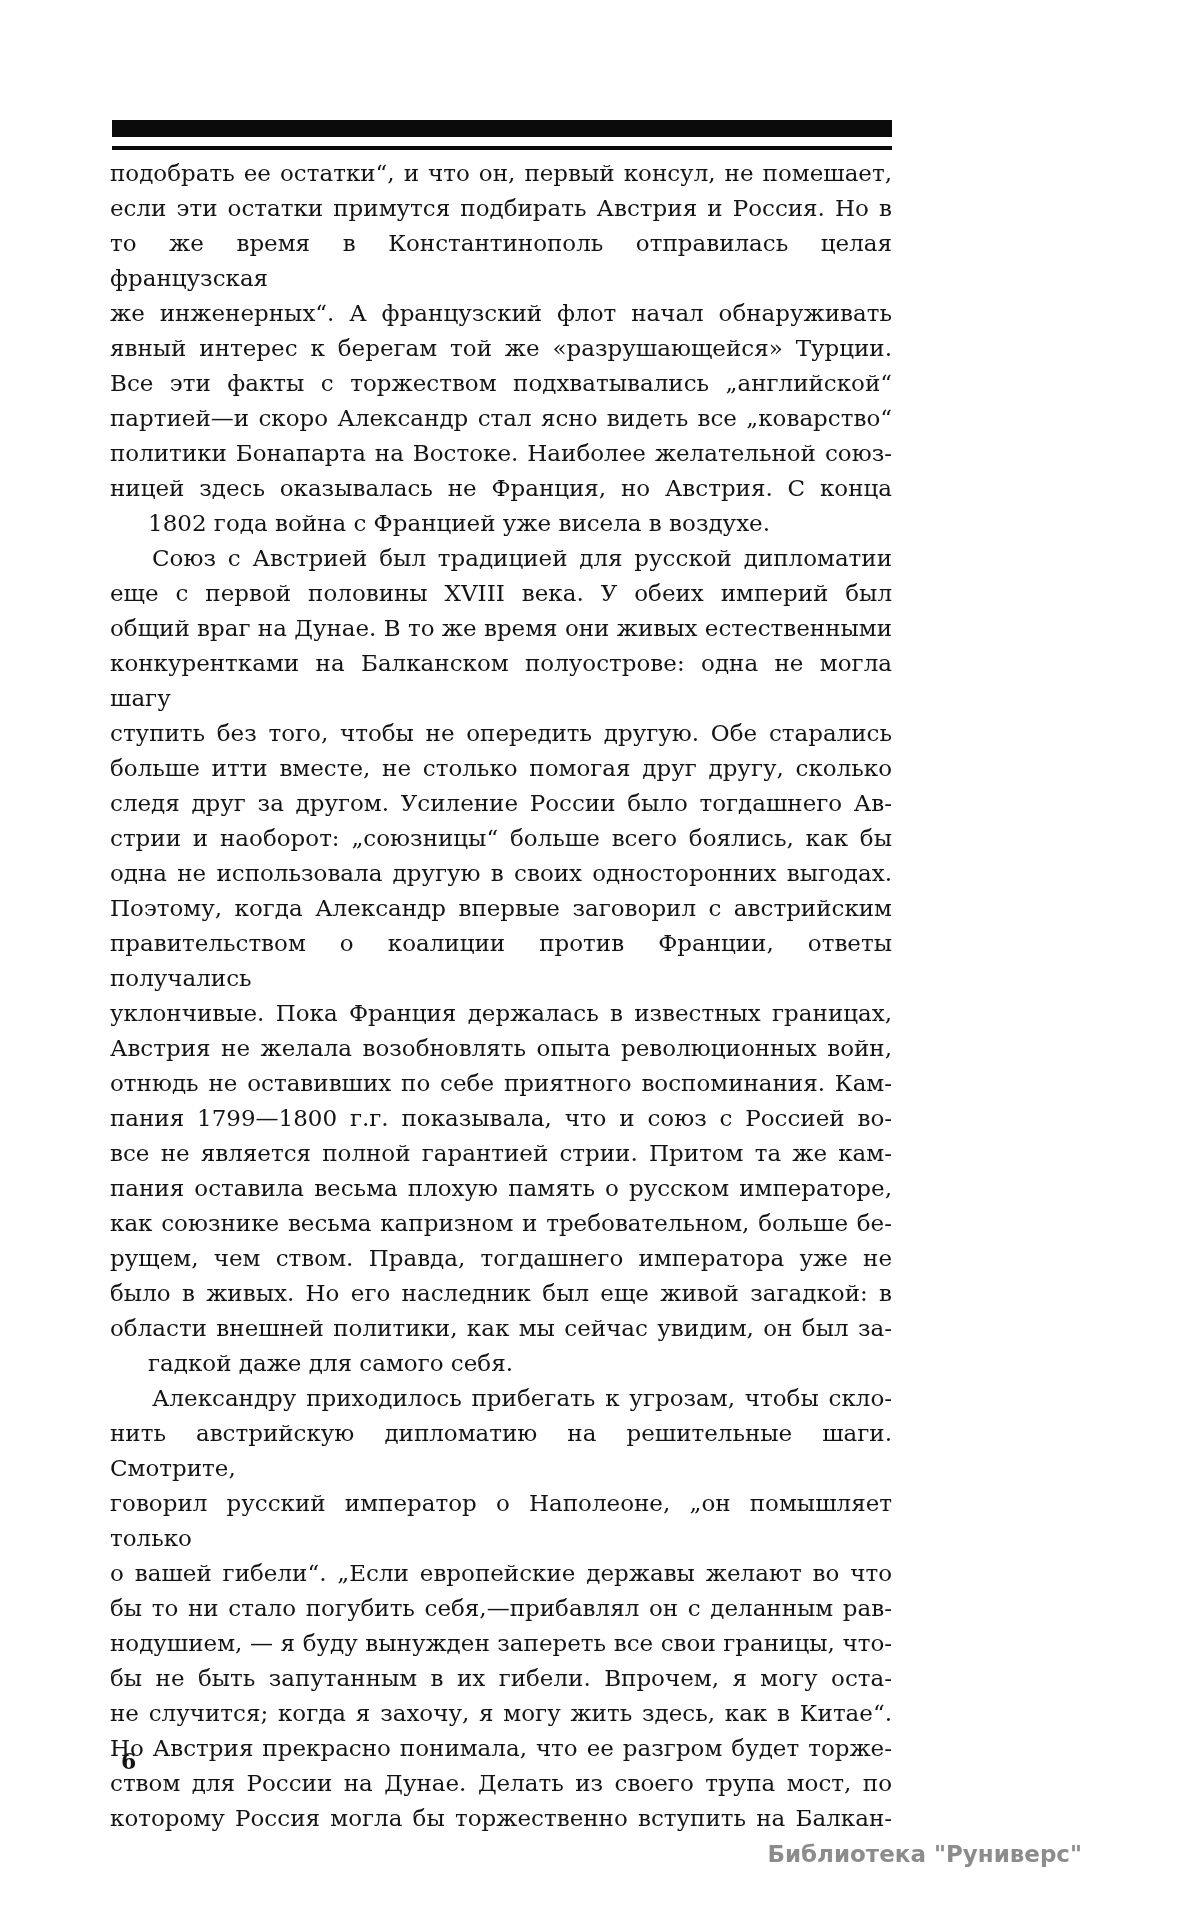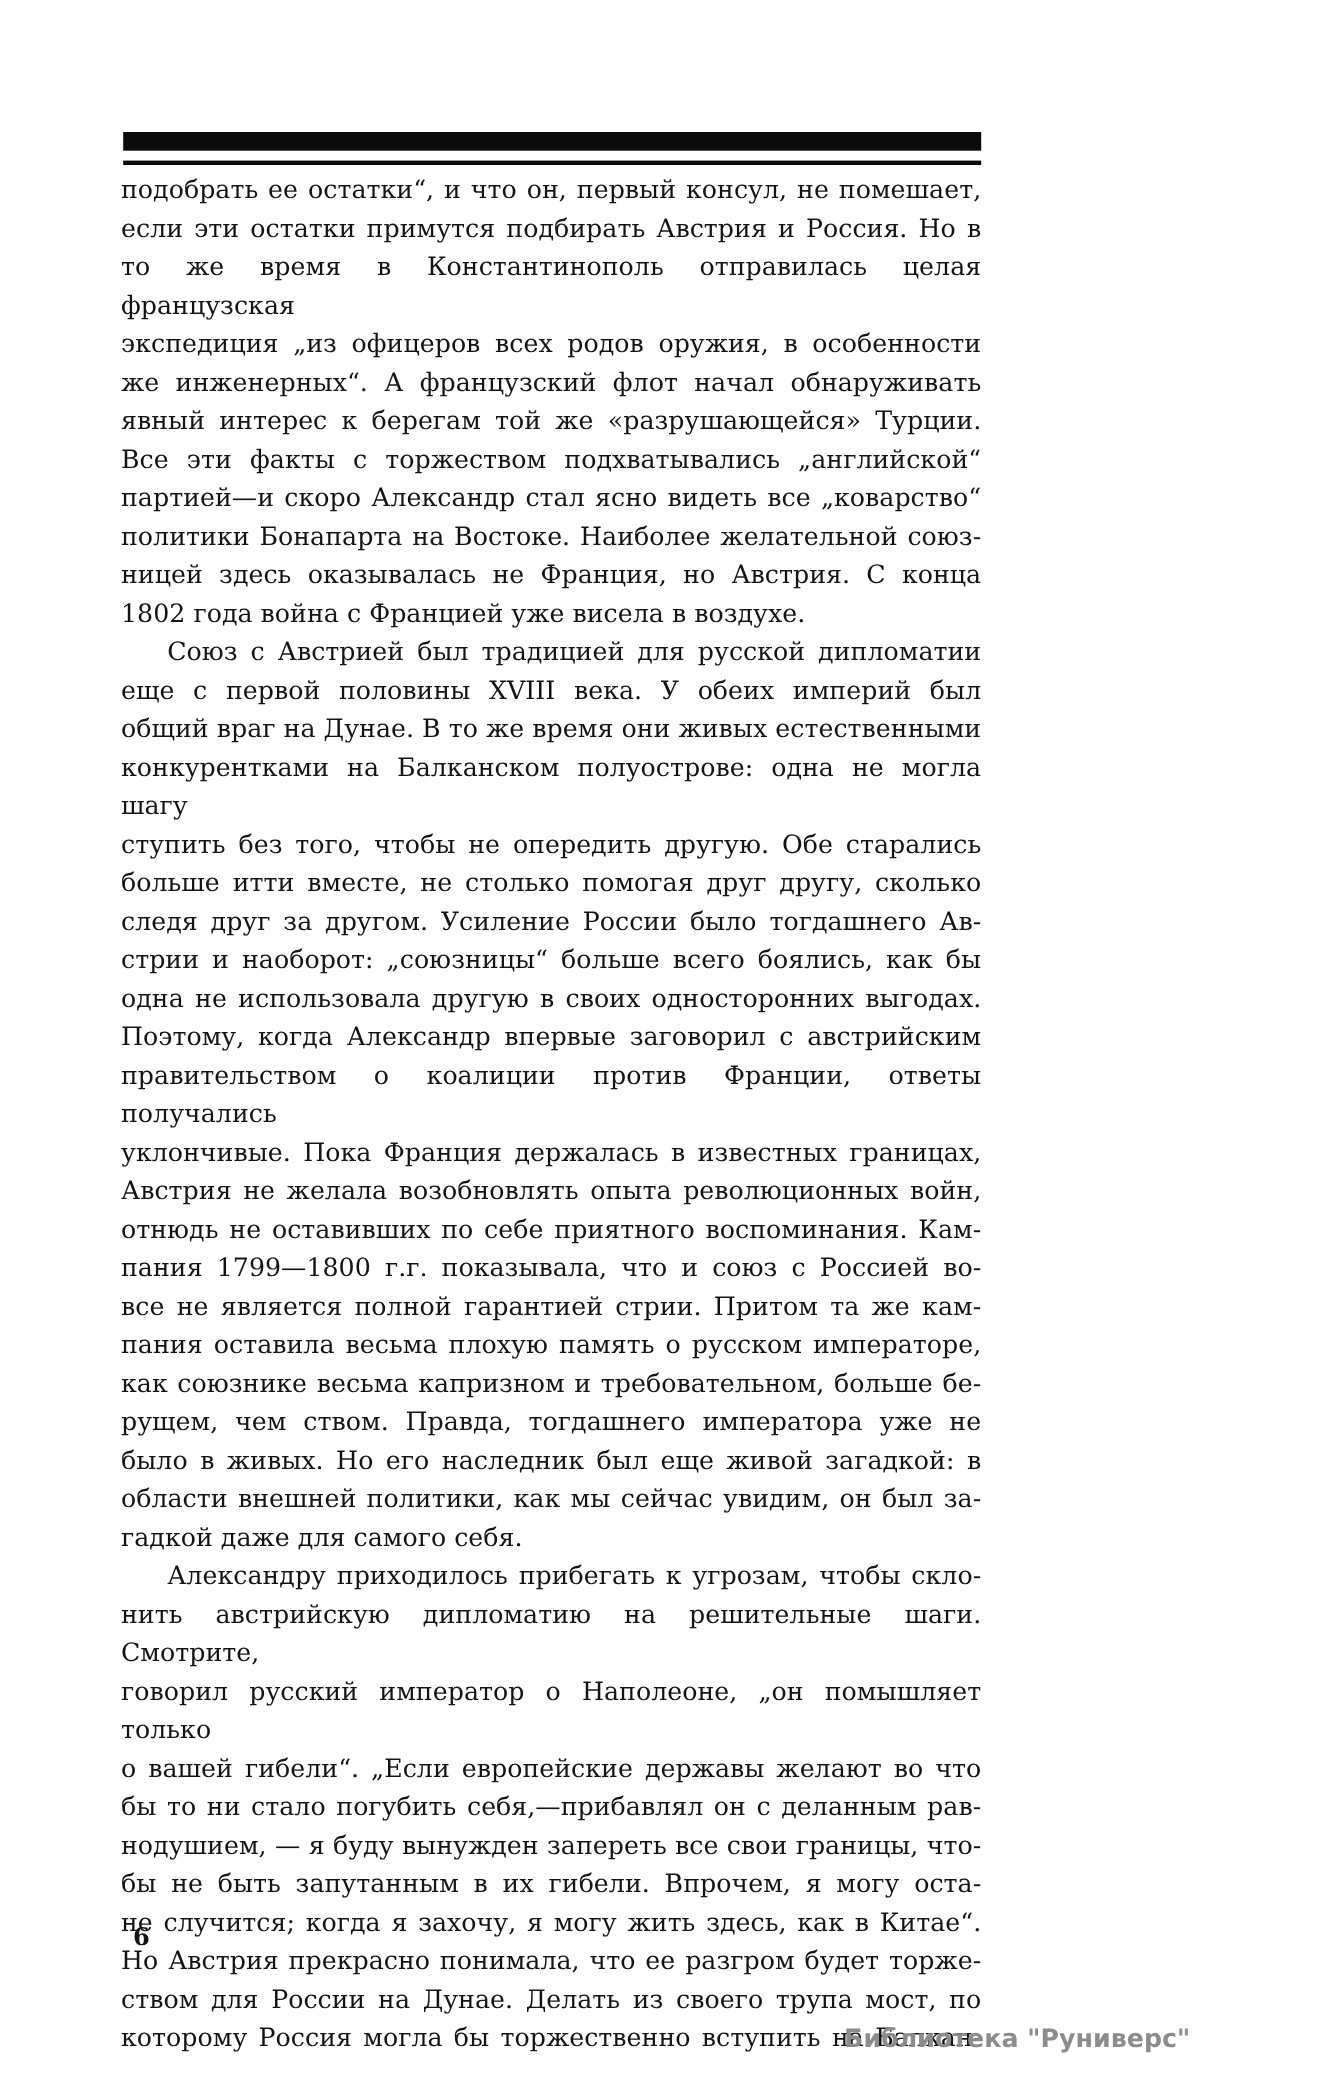--- a/index.html
+++ b/index.html
@@ -40,20 +40,21 @@
     line-height: 35px;
     color: #141414;
   }
   .text-block .line {
     text-align: justify;
     text-align-last: justify;
     white-space: normal;
   }
   .text-block .line.short {
     text-align-last: left;
+    margin-left: 38px;
   }
   .text-block .line.indent {
     text-indent: 42px;
   }
   .page-number {
     position: absolute;
     left: 121px;
     top: 1748px;
     font-size: 22px;
     font-weight: bold;
@@ -73,21 +74,20 @@
 </head>
 <body>
 
 <div class="scan-page">
   <div class="header-bar"></div>
   <div class="header-line"></div>
   <div class="text-block" id="text-block">
       <div class="line">подобрать ее остатки“, и что он, первый консул, не помешает,</div>
       <div class="line">если эти остатки примутся подбирать Австрия и Россия. Но в</div>
       <div class="line">то же время в Константинополь отправилась целая французская</div>
-      <div class="line">экспедиция „из офицеров всех родов оружия, в особенности</div>
       <div class="line">же инженерных“. А французский флот начал обнаруживать</div>
       <div class="line">явный интерес к берегам той же «разрушающейся» Турции.</div>
       <div class="line">Все эти факты с торжеством подхватывались „английской“</div>
       <div class="line">партией—и скоро Александр стал ясно видеть все „коварство“</div>
       <div class="line">политики Бонапарта на Востоке. Наиболее желательной союз-</div>
       <div class="line">ницей здесь оказывалась не Франция, но Австрия. С конца</div>
       <div class="line short">1802 года война с Францией уже висела в воздухе.</div>
       <div class="line indent">Союз с Австрией был традицией для русской дипломатии</div>
       <div class="line">еще с первой половины XVIII века. У обеих империй был</div>
       <div class="line">общий враг на Дунае. В то же время они живых естественными</div>

